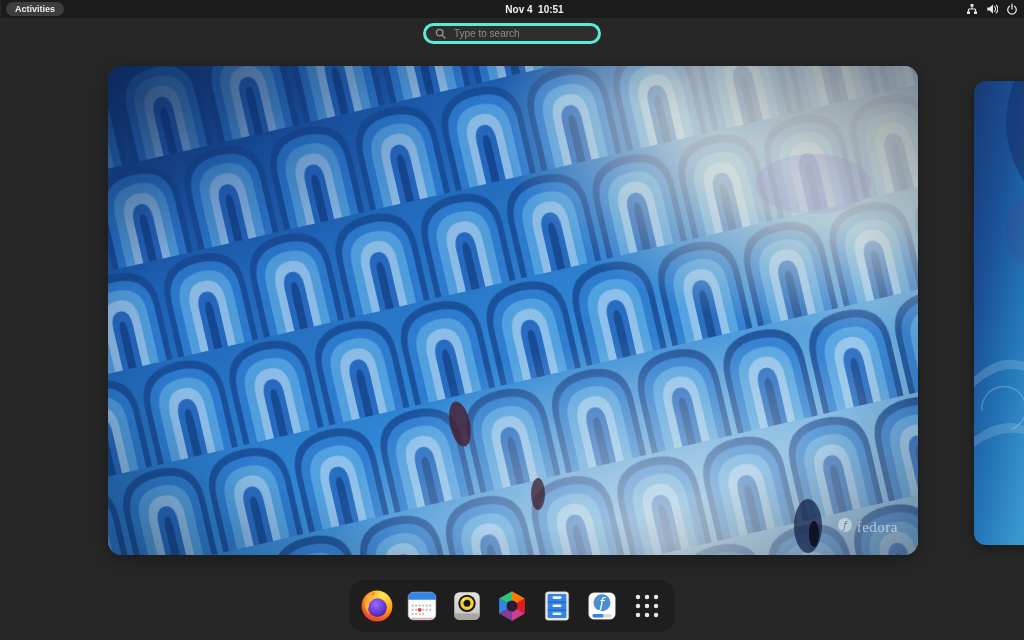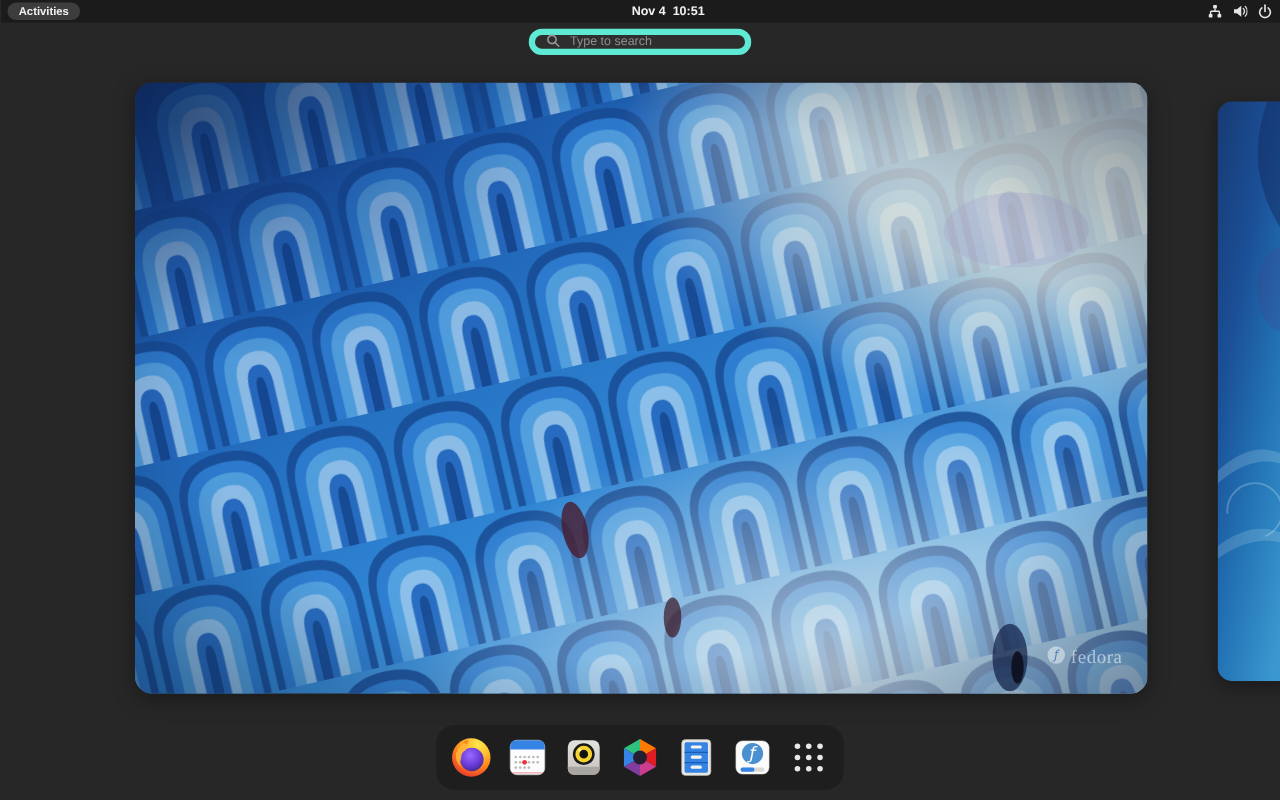--- a/index.html
+++ b/index.html
@@ -29,21 +29,21 @@
   .tray {
     position:absolute; right:7px; top:0; height:18px;
     display:flex; align-items:center; gap:8px;
   }
   .tray svg { display:block; }
 
   
   .search-pill {
     position:absolute; top:23px; left:50%; transform:translateX(-50%);
     width:178px; height:21px; padding:0 9px;
-    background:#2e2e2e; border:5px solid #5eead4; border-radius:11px;
+    background:#2e2e2e; border:3px solid #5eead4; border-radius:11px;
     display:flex; align-items:center; gap:6px;
   }
   .search-pill input {
     flex:1; min-width:0; background:transparent; border:none; outline:none;
     color:#dddddd; font-size:10px; font-family:inherit;
   }
   .search-pill input::placeholder { color:#8f8f8f; }
 
   
   .ws-main {

